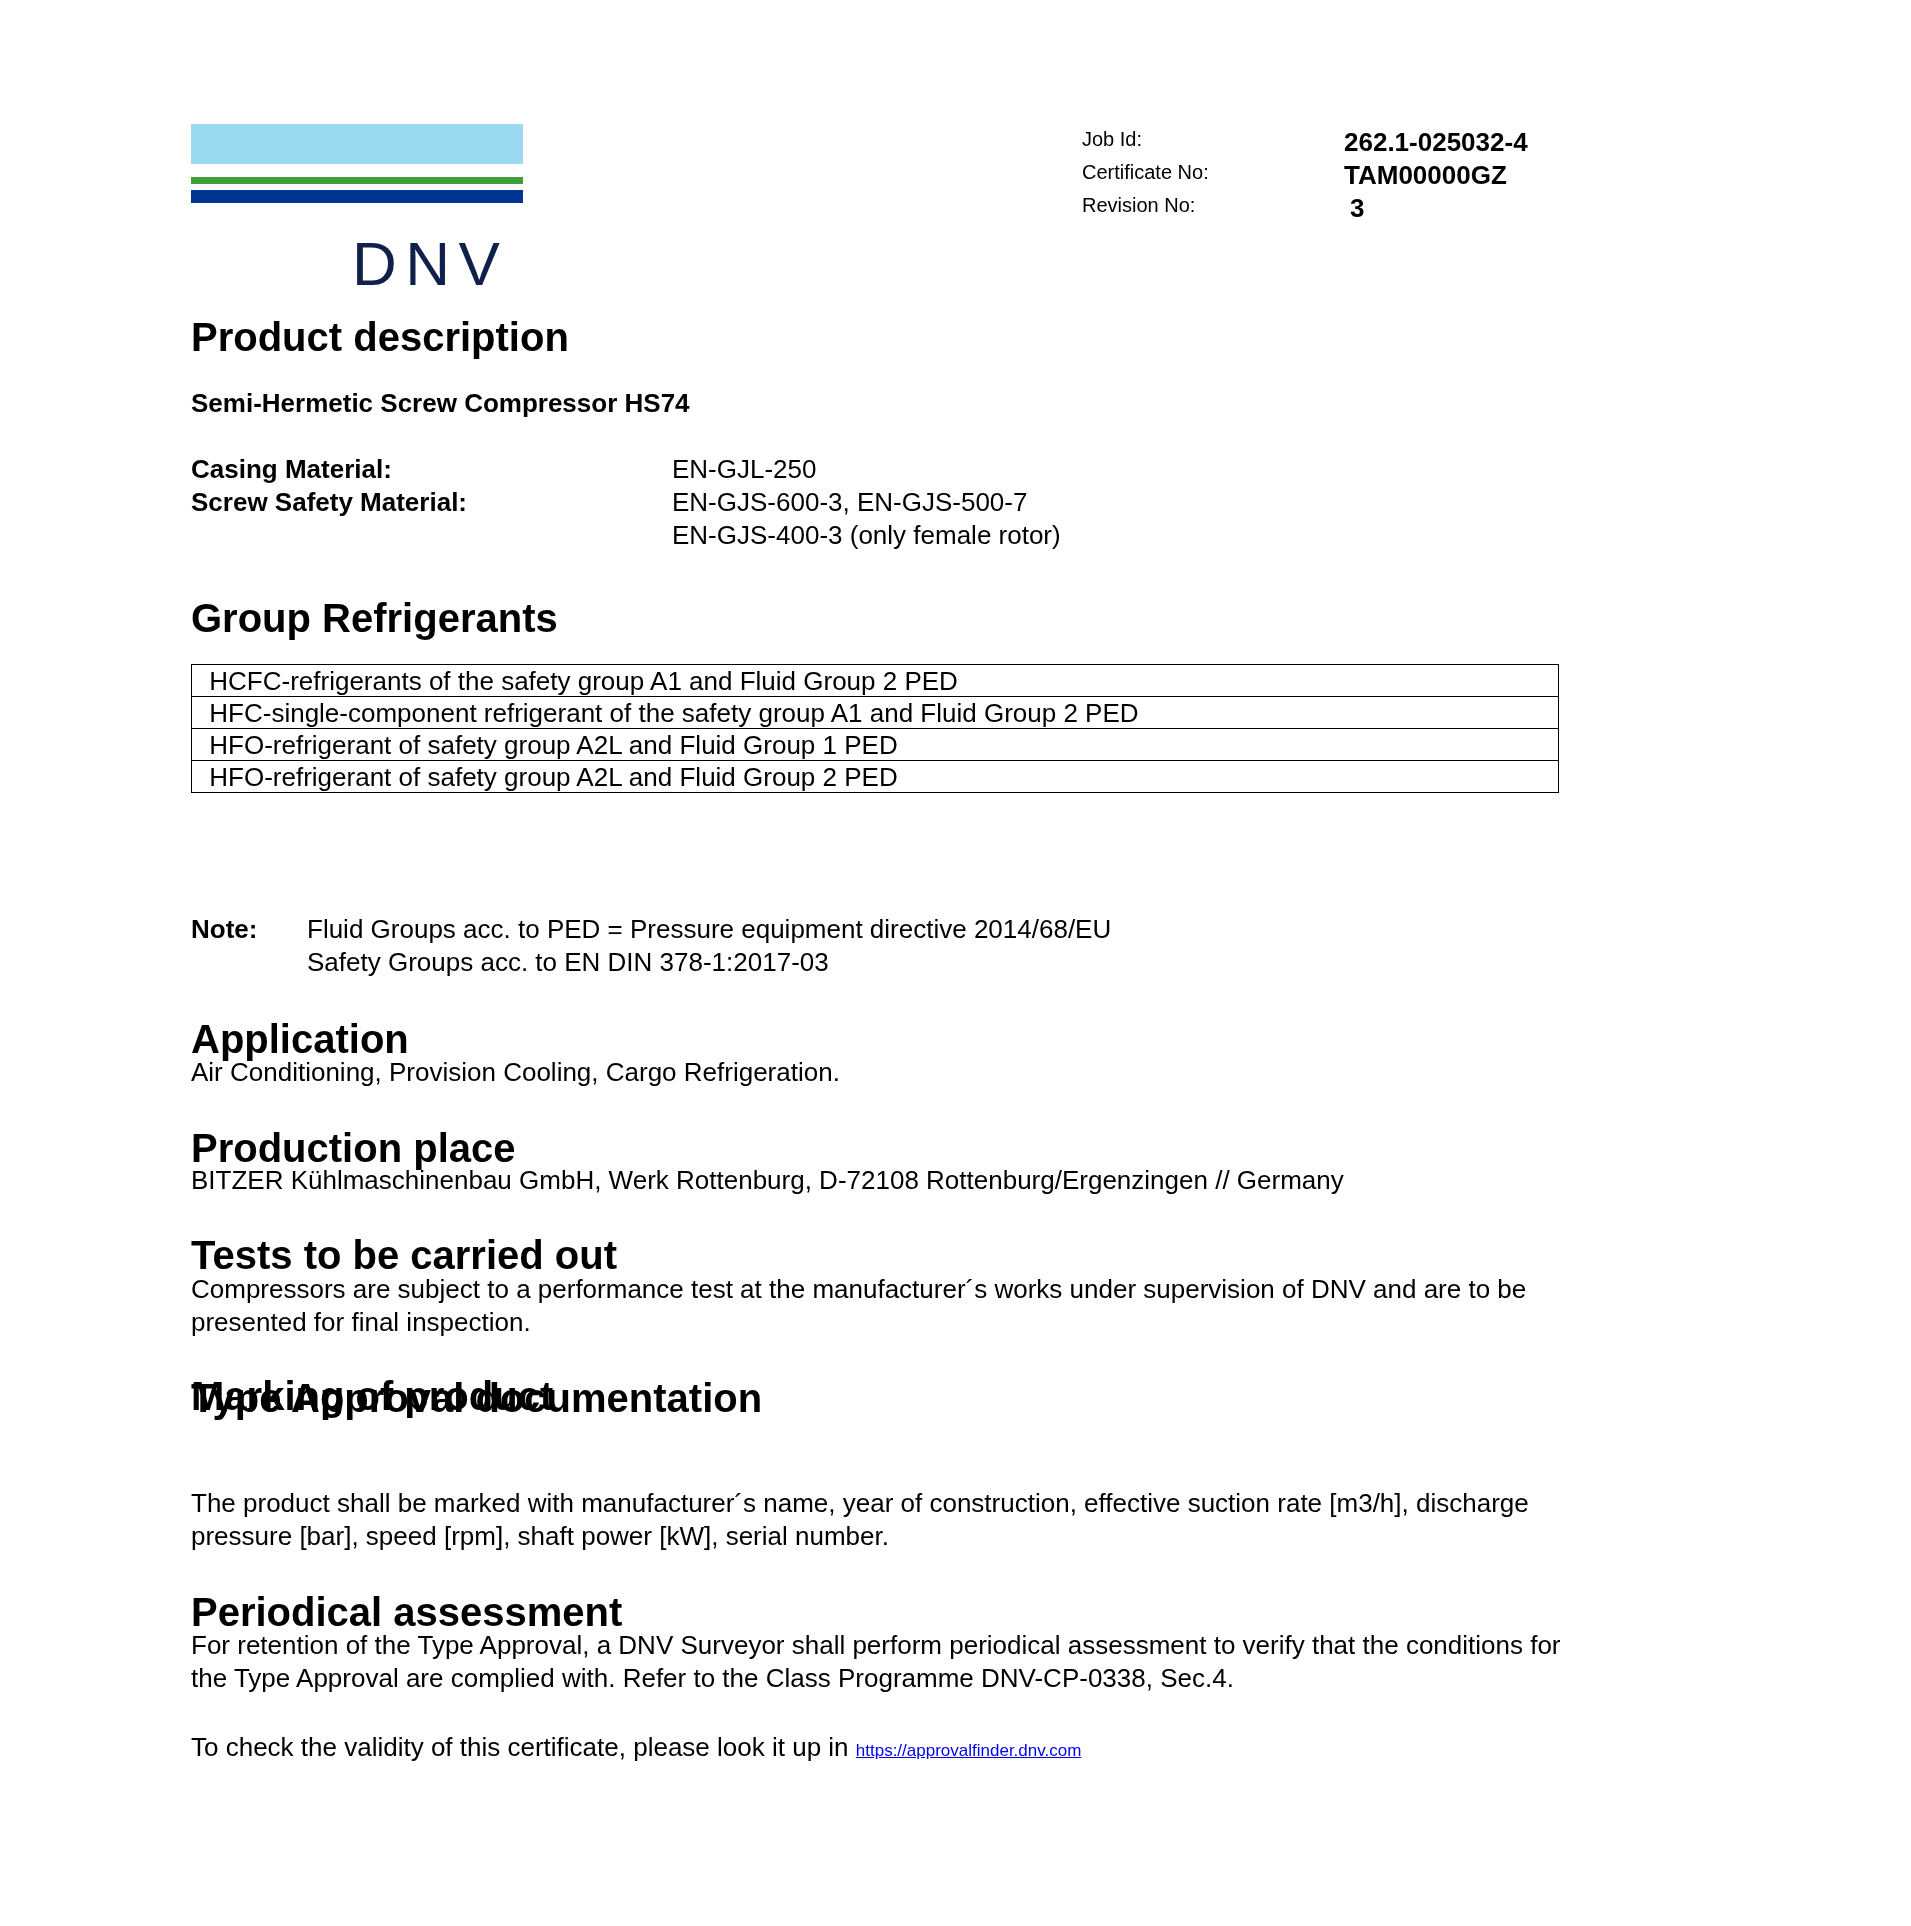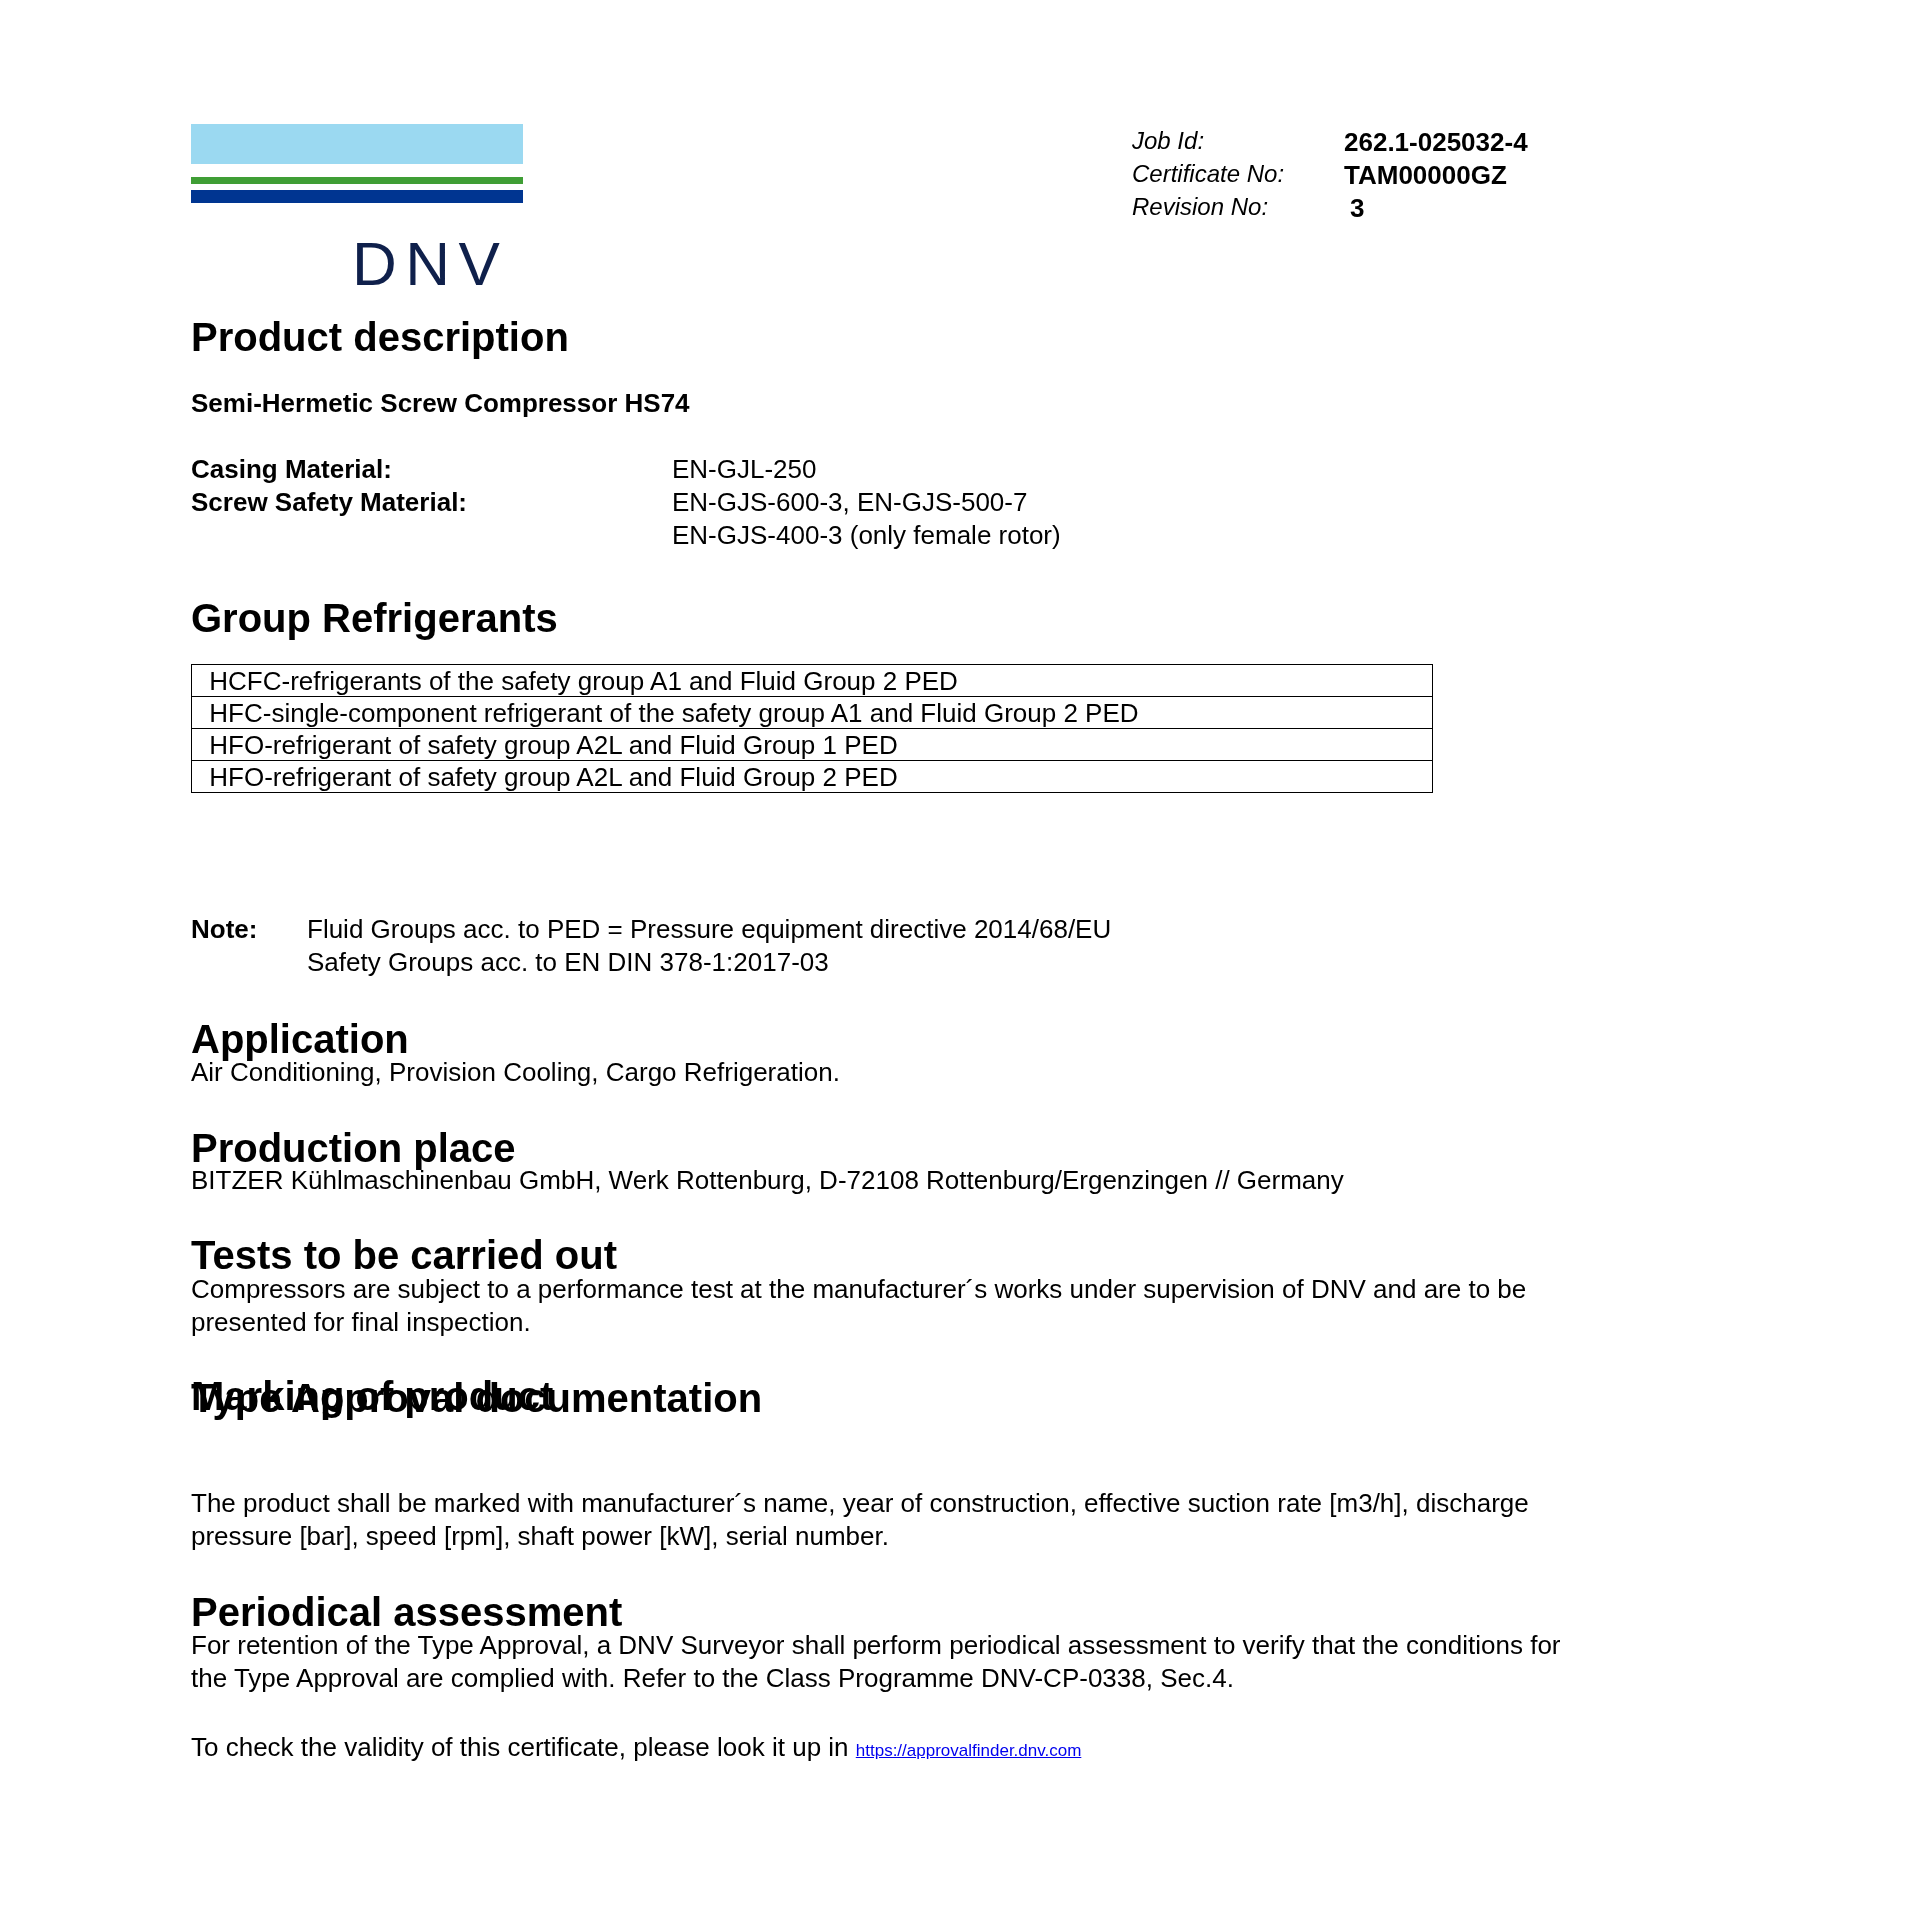--- a/index.html
+++ b/index.html
@@ -7,29 +7,29 @@
     width: 1911px; height: 2703px; position: relative; overflow: hidden;
     font-family: "Liberation Sans", sans-serif; color: #000;
   }
   .abs { position: absolute; }
   
   .logo-sky { left: 191px; top: 124px; width: 332px; height: 40px; background: #9bd9f1; }
   .logo-green { left: 191px; top: 177px; width: 332px; height: 6.5px; background: #3f9e35; }
   .logo-blue { left: 191px; top: 190px; width: 332px; height: 13px; background: #003591; }
   .logo-text { left: 352px; top: 211px; font-size: 62px; color: #0f204b; letter-spacing: 8.5px; line-height: 1; font-weight: normal; margin-top: 22px; }
   
-  .hdr { left: 1132px; font-size: 24px; line-height: 1; font-style: italic; }
+  .hdr { left: 1082px; font-size: 20px; line-height: 1; }
   .hdr-val { left: 1344px; font-size: 26px; font-weight: bold; line-height: 1; }
   
   .h1 { font-size: 40px; font-weight: bold; line-height: 1; left: 191px; text-align: right; }
   .bold { font-weight: bold; }
   .body { font-size: 26px; line-height: 1; }
   
   .ref-table {
-    left: 191px; top: 664px; width: 1242px; border-collapse: collapse;
+    left: 191px; top: 664px; width: 1368px; border-collapse: collapse;
     font-size: 26px; line-height: 1;
   }
   .ref-table td {
     border: 1.9px solid #000; height: 31px; padding: 0 0 0 17.3px; vertical-align: middle;
   }
   .link { color: #0000ee; text-decoration: underline; font-size: 17px; }
 </style>
 </head>
 <body>
 

